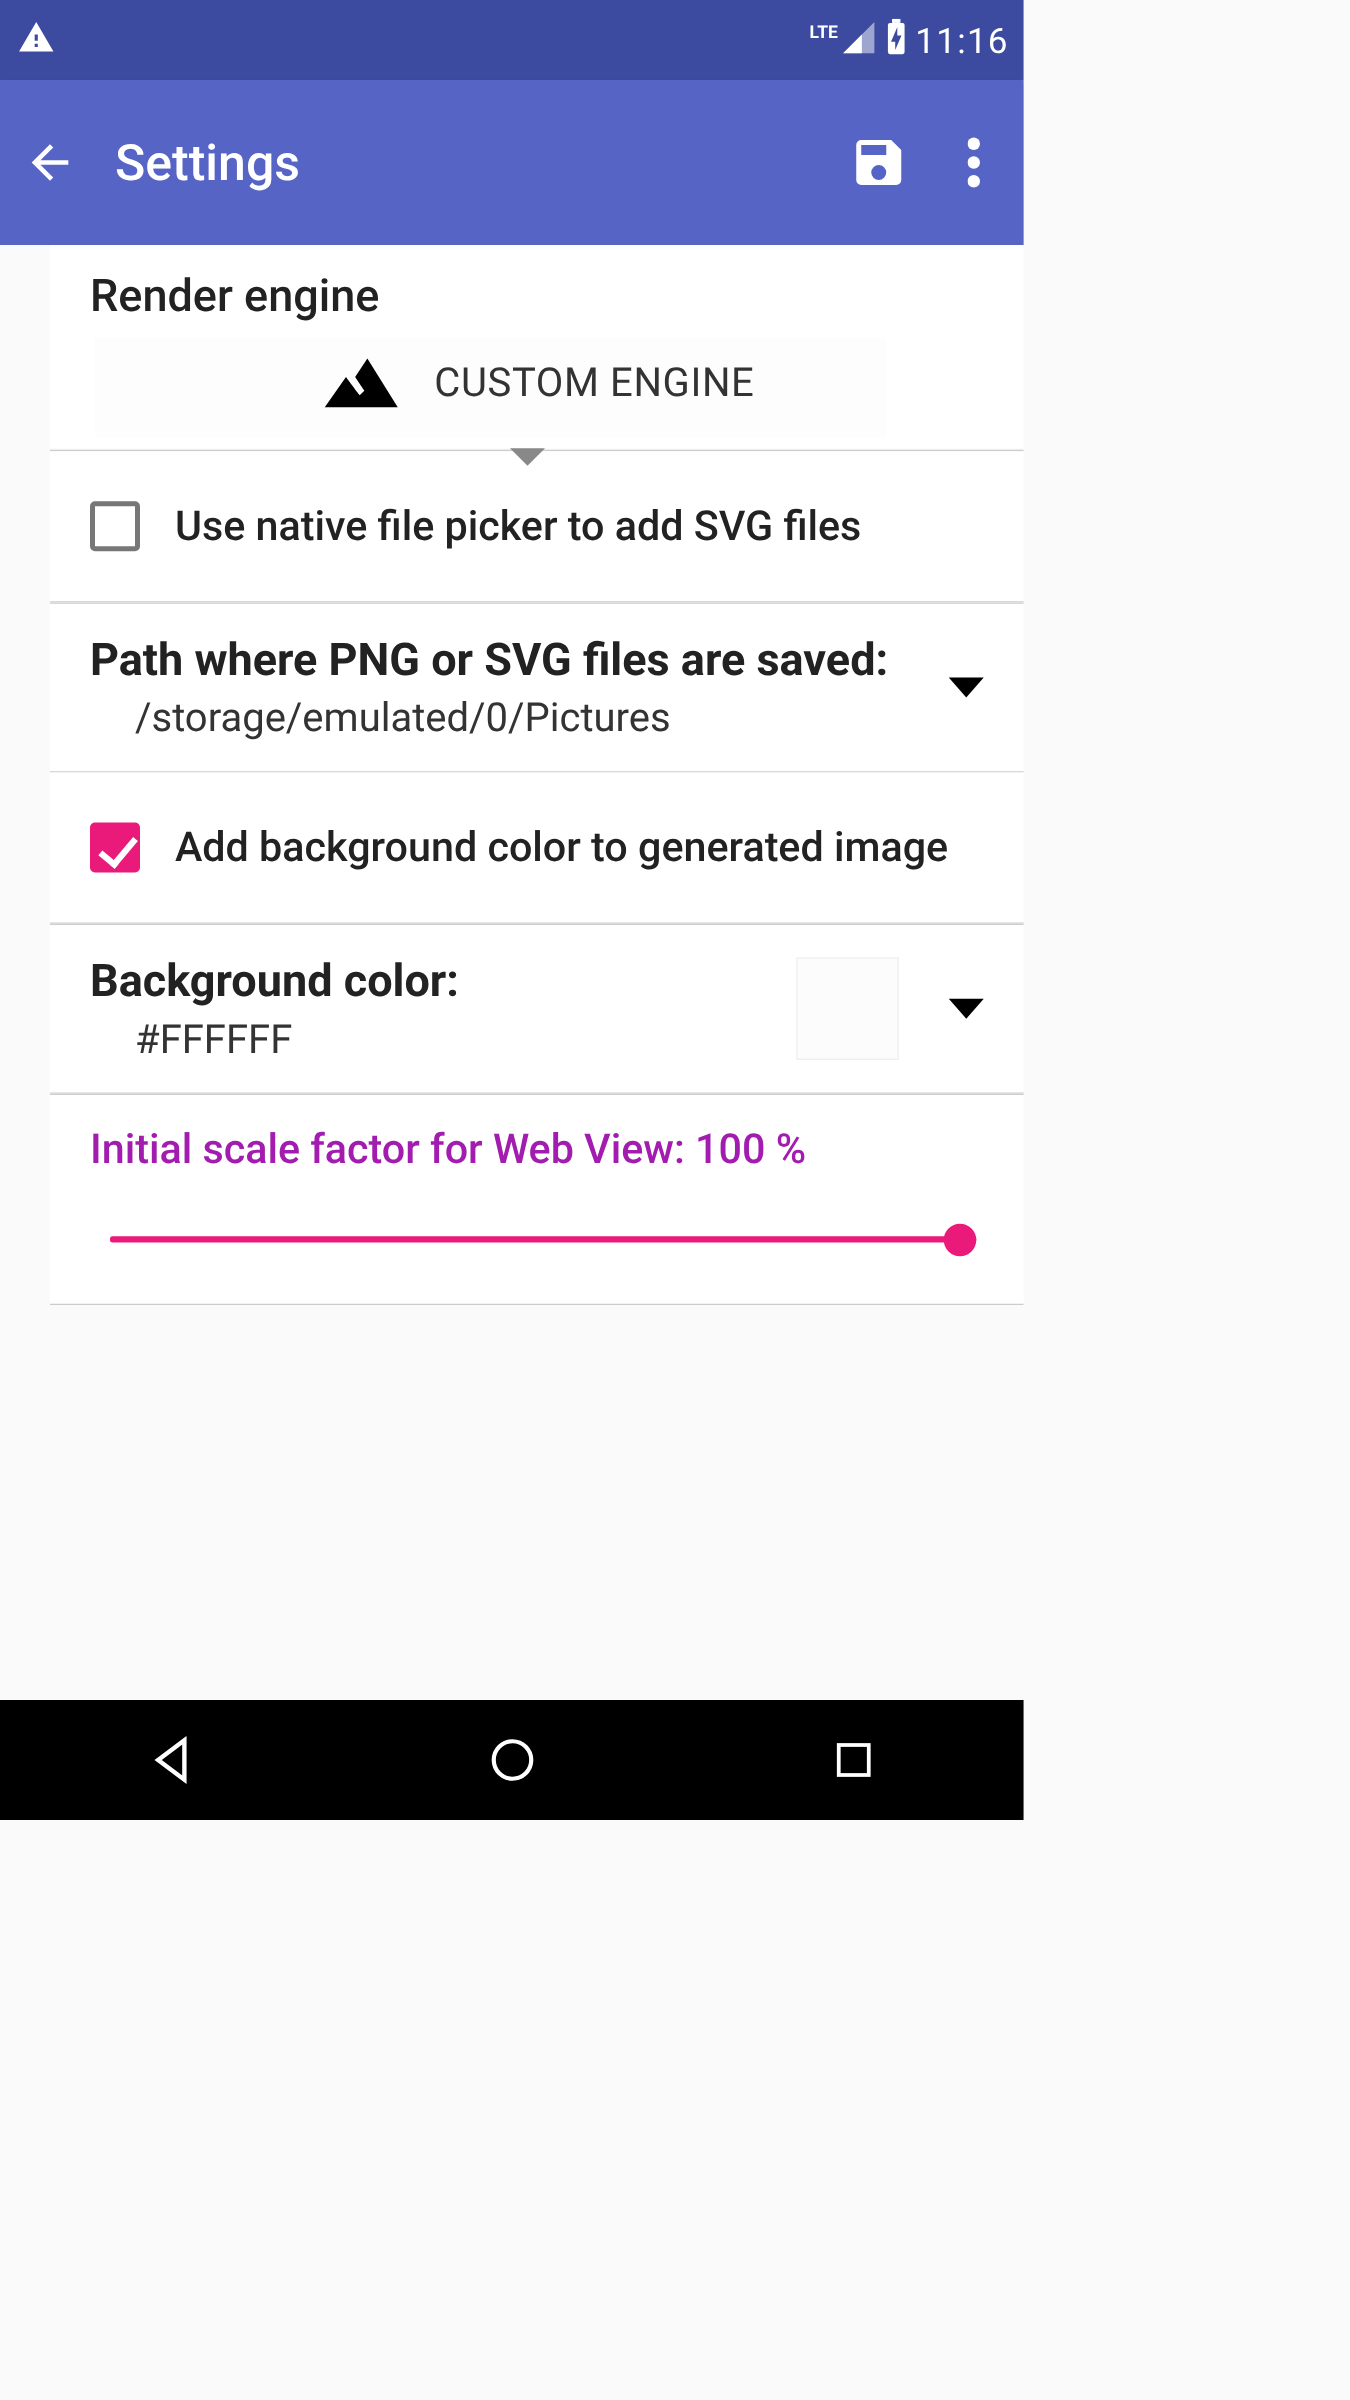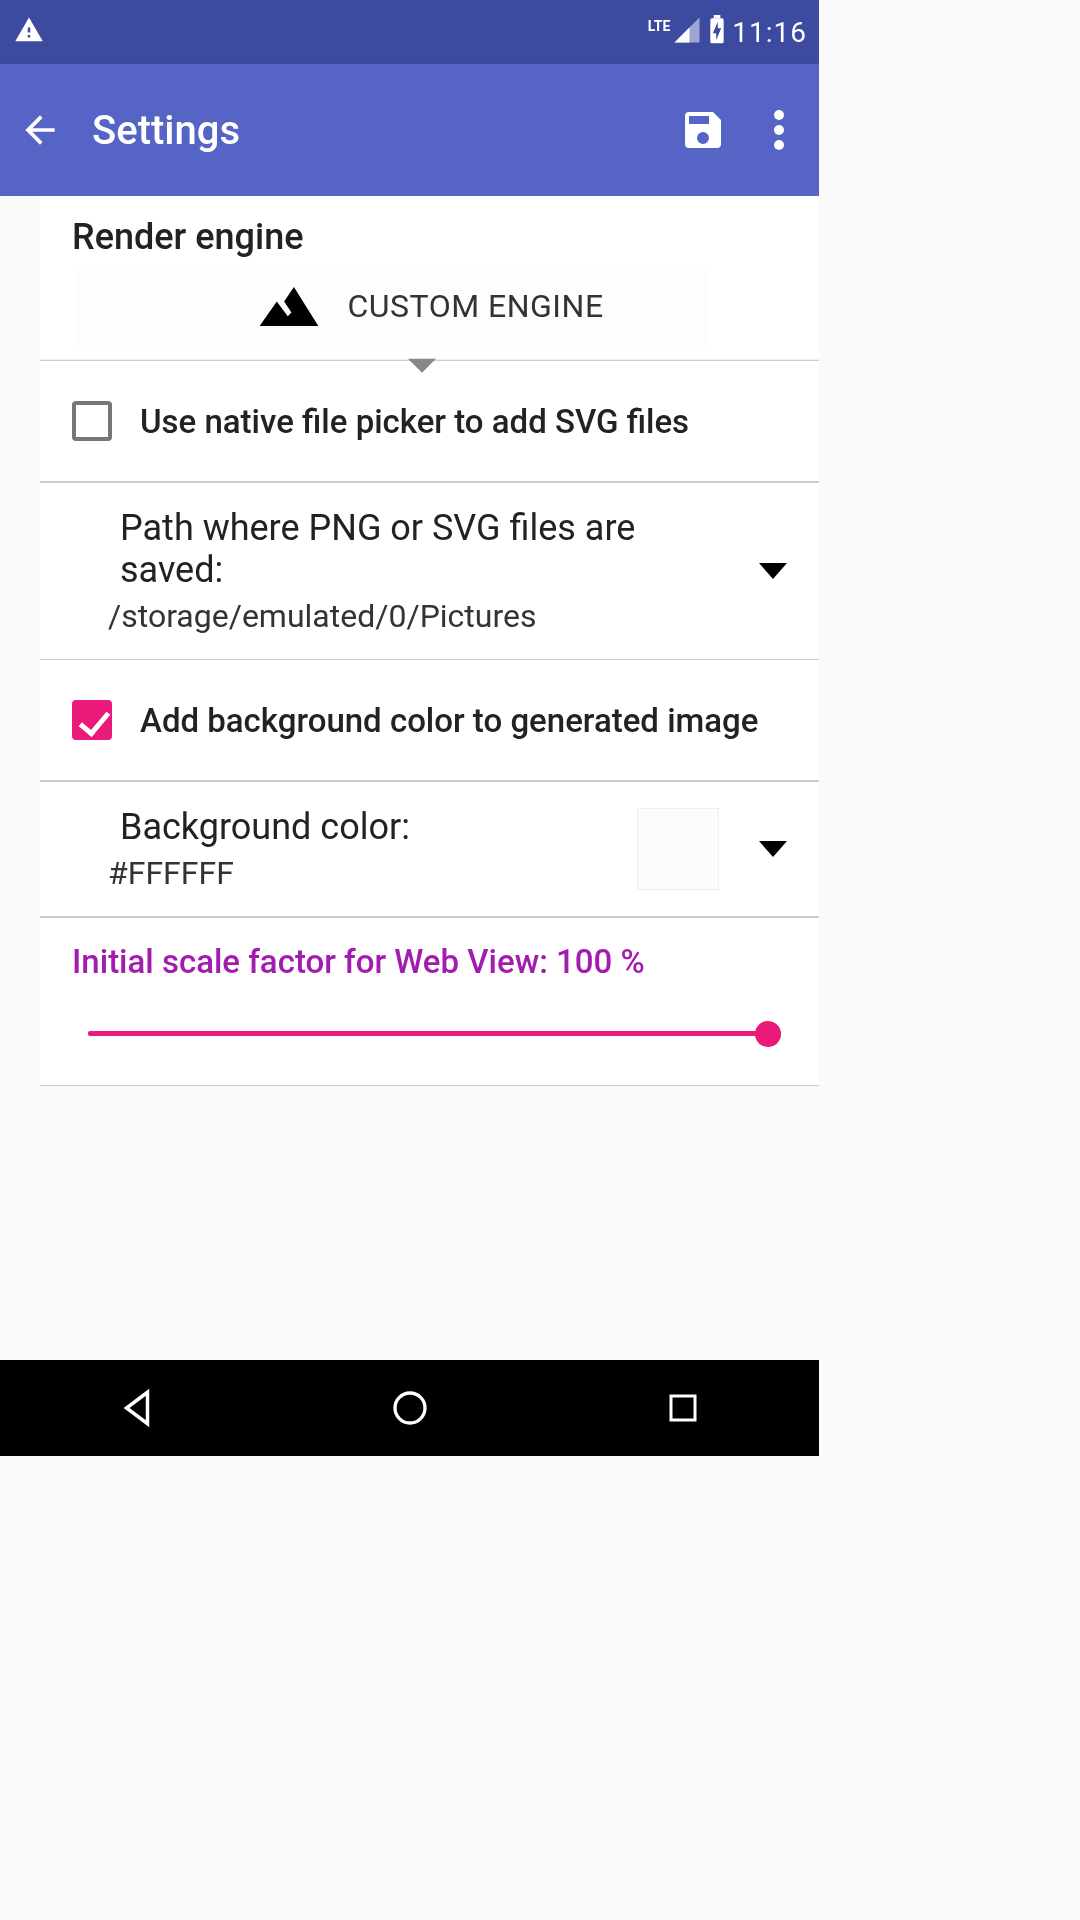--- a/index.html
+++ b/index.html
@@ -148,22 +148,21 @@
       display: flex;
       align-items: center;
       padding: 24px 32px;
       border-top: 1px solid #ccc;
       gap: 20px;
     }
     .setting-text { flex: 1; }
     .setting-title {
       font-size: 36px;
       color: #222;
-      font-weight: 400;
-      margin-left: 48px;
+      font-weight: 700;
     }
     .setting-sub {
       font-size: 32px;
       color: #333;
       margin-top: 6px;
       margin-left: 36px;
     }
     .black-caret {
       width: 0;
       height: 0;

